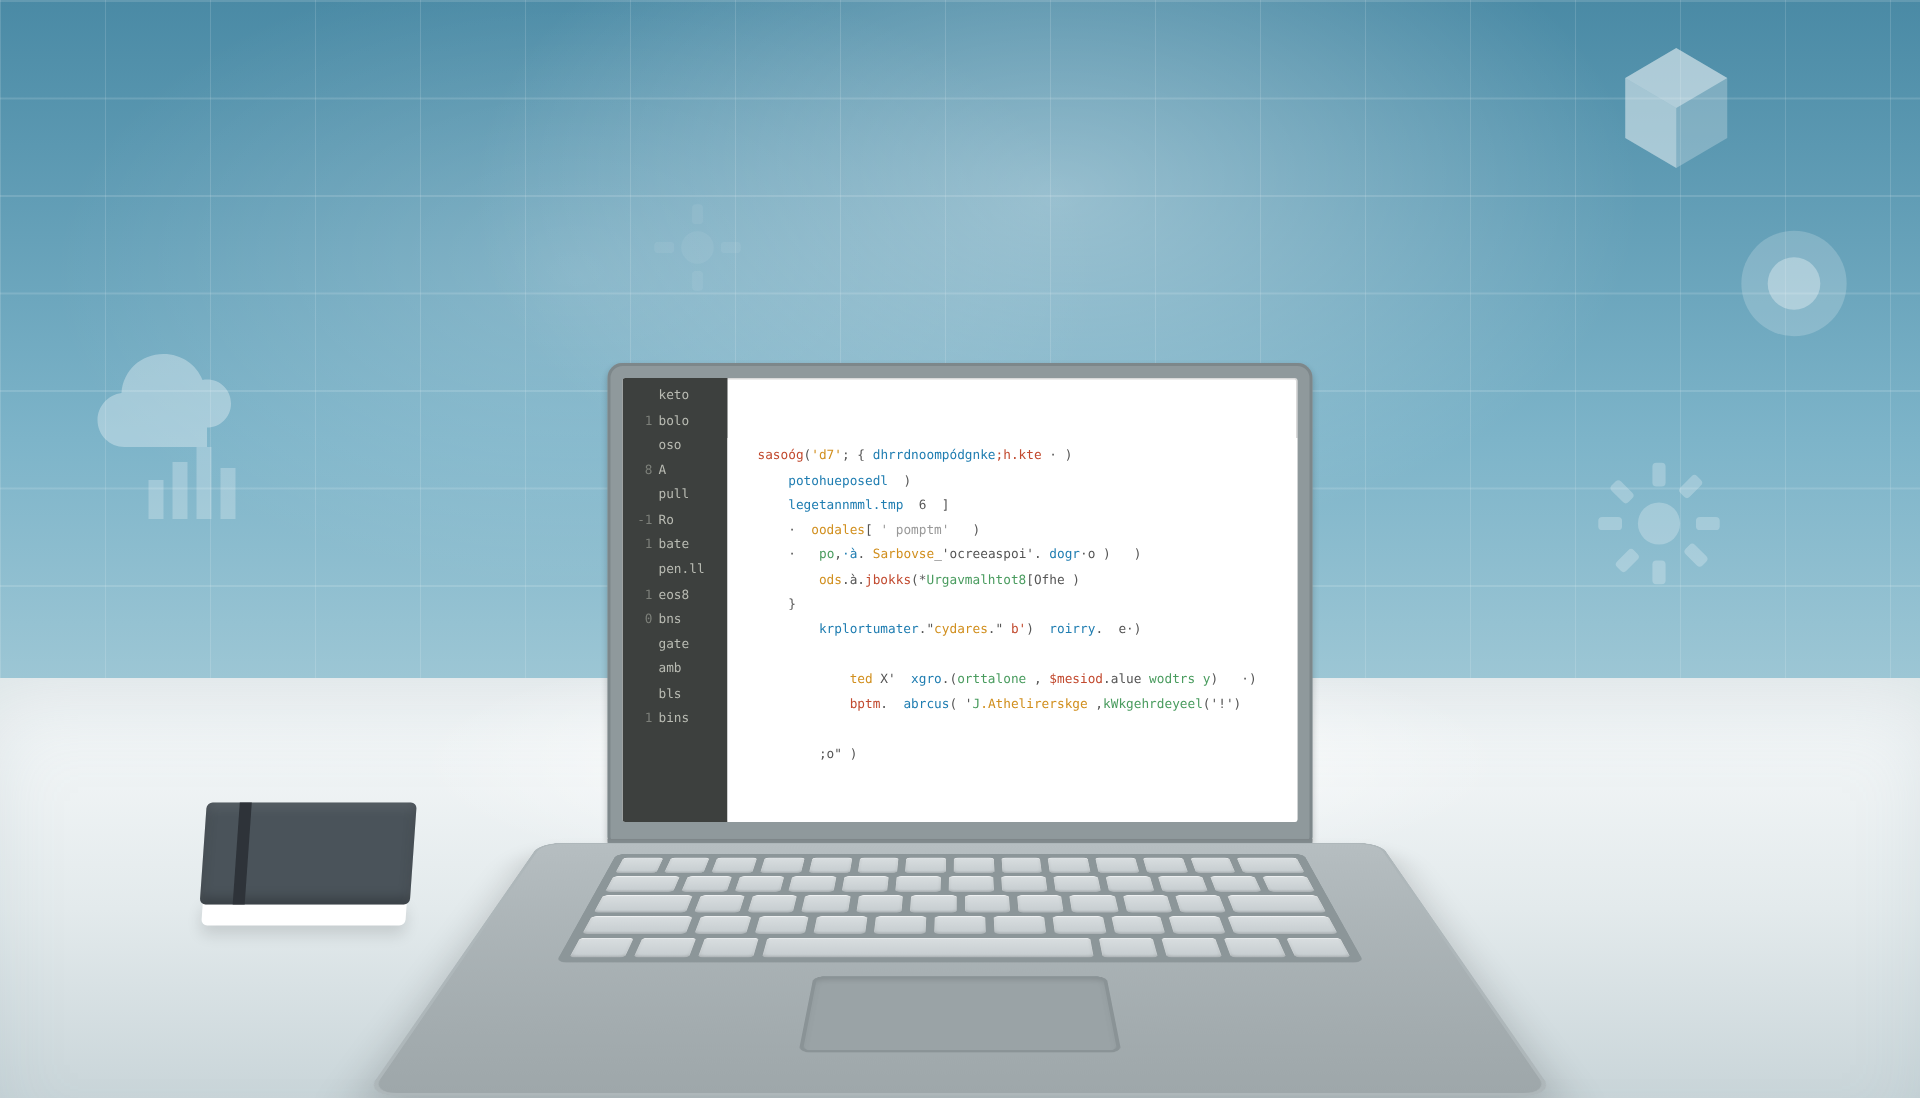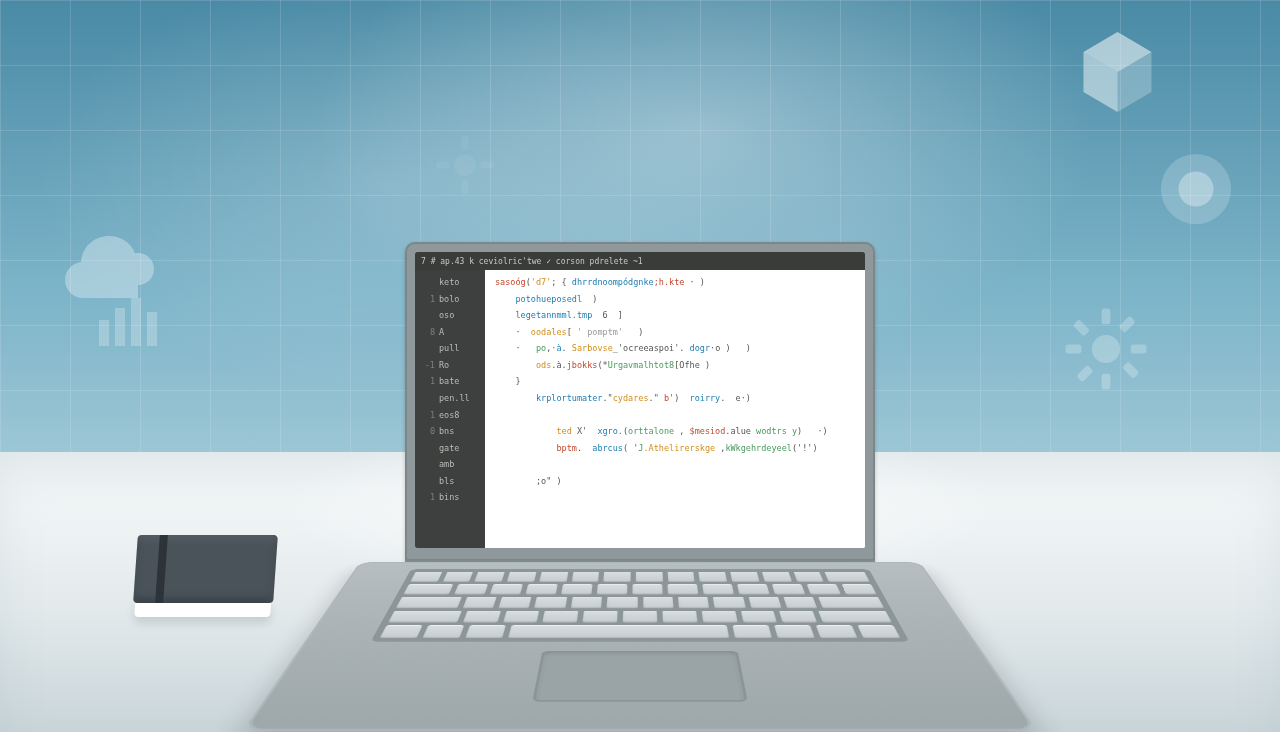--- a/index.html
+++ b/index.html
@@ -170,24 +170,25 @@
   }
   .gutter .gline { display:flex; gap:4px; }
   .gutter .num { color:#7c7f79; width:14px; text-align:right; }
   .gutter .tag { color:#b9bbb3; }
 
   .code {
     flex: 1;
     background: #fff;
     font-size: 8.5px;
     line-height: 1.95;
-    padding: 4px 6px 4px 10px;
+    padding: 4px 6px 4px 20px;
     color: #444;
     white-space: pre;
     overflow: hidden;
+    margin-top: 40px;
   }
   .code .line { display:block; }
   .kw   { color: #1f7db1; }   
   .fn   { color: #d18f1e; }   
   .str  { color: #c24a2f; }   
   .var  { color: #4a9c5f; text-align: center; }   
   .comm { color: #999; text-align: right; }
   .op   { color: #555; }
 
   
@@ -328,23 +329,20 @@
   <div class="band"></div>
 </div>
 
 <div class="laptop-shadow"></div>
 
 <div class="laptop">
 
   <div class="screen-frame">
     <div class="screen">
 
-      <div class="titlebar">
-        <span>7 #  ap.43 k  ceviolric'twe ✓  corson  pdrelete  ~1</span>
-      </div>
 
       <div class="editor">
         <div class="gutter" id="gutter"><div class="gline"><span class="num"></span><span class="tag">keto</span></div><div class="gline"><span class="num">1</span><span class="tag">bolo</span></div><div class="gline"><span class="num"></span><span class="tag">oso</span></div><div class="gline"><span class="num">8</span><span class="tag">A</span></div><div class="gline"><span class="num"></span><span class="tag">pull</span></div><div class="gline"><span class="num">-1</span><span class="tag">Ro</span></div><div class="gline"><span class="num"></span><span class="tag"></span></div><div class="gline"><span class="num">1</span><span class="tag">bate</span></div><div class="gline"><span class="num"></span><span class="tag">pen.ll</span></div><div class="gline"><span class="num"></span><span class="tag"></span></div><div class="gline"><span class="num">1</span><span class="tag">eos8</span></div><div class="gline"><span class="num"></span><span class="tag"></span></div><div class="gline"><span class="num">0</span><span class="tag">bns</span></div><div class="gline"><span class="num"></span><span class="tag">gate</span></div><div class="gline"><span class="num"></span><span class="tag">amb</span></div><div class="gline"><span class="num"></span><span class="tag">bls</span></div><div class="gline"><span class="num">1</span><span class="tag">bins</span></div></div>
         <div class="code" id="code"><span class="line"><span class="str">sasoóg</span><span class="op">(</span><span class="fn">'d7'</span><span class="op">; { </span><span class="kw">dhrrdnoompódgnke</span><span class="str">;h.kte</span><span class="op"> · )</span></span><span class="line">    <span class="kw">potohueposedl</span><span class="op">  )</span></span><span class="line">    <span class="kw">legetannmml.tmp</span><span class="op">  6  ]</span></span><span class="line">    <span class="op">·  </span><span class="fn">oodales</span><span class="op">[ </span><span class="comm">' pomptm'</span><span class="op">   )</span></span><span class="line">    <span class="op">·   </span><span class="var">po</span><span class="op">,</span><span class="kw">·à</span><span class="op">. </span><span class="fn">Sarbovse</span><span class="op">_'ocreeaspoi'. </span><span class="kw">dogr</span><span class="op">·o )   )</span></span><span class="line">        <span class="fn">ods</span><span class="op">.à.</span><span class="str">jbokks</span><span class="op">(*</span><span class="var">Urgavmalhtot8</span><span class="op">[Ofhe )</span></span><span class="line">    <span class="op">}</span></span><span class="line">        <span class="kw">krplortumater</span><span class="op">."</span><span class="fn">cydares</span><span class="op">." </span><span class="str">b'</span><span class="op">)  </span><span class="kw">roirry</span><span class="op">.  e·)</span></span><span class="line"><span class="op"> </span></span><span class="line">            <span class="fn">ted</span><span class="op"> X'  </span><span class="kw">xgro</span><span class="op">.(</span><span class="var">orttalone</span><span class="op"> , </span><span class="str">$mesiod</span><span class="op">.alue </span><span class="var">wodtrs y</span><span class="op">)   ·)</span></span><span class="line">            <span class="str">bptm</span><span class="op">.  </span><span class="kw">abrcus</span><span class="op">( '</span><span class="var">J</span><span class="fn">.Athelirerskge</span><span class="op"> ,</span><span class="var">kWkgehrdeyeel</span><span class="op">('!')</span></span><span class="line"><span class="op"> </span></span><span class="line">        <span class="op">;o" )</span></span></div>
       </div>
 
     </div>
   </div>
 
   <div class="base">

